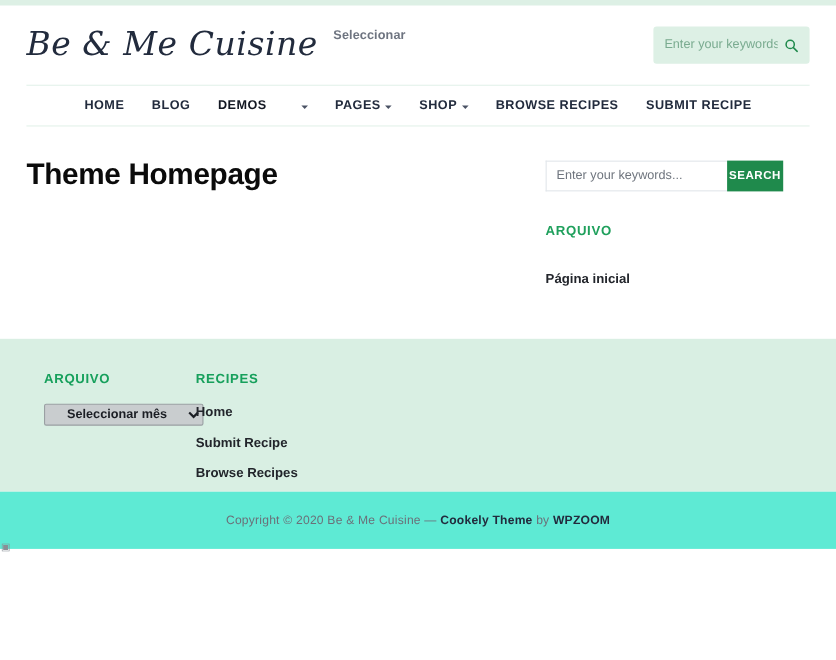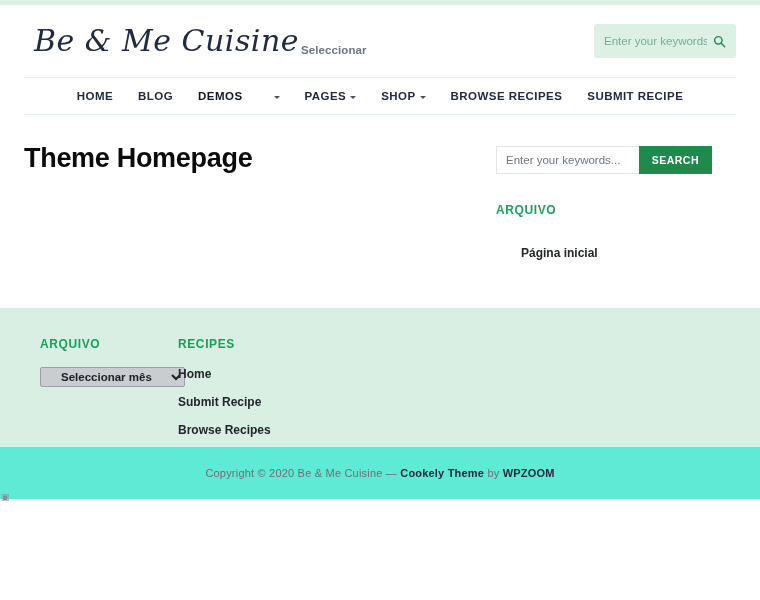--- a/index.html
+++ b/index.html
@@ -26,23 +26,22 @@
   
   .site-header {
     height: 72px;
     padding: 0 24px;
     display: flex;
     align-items: center;
     box-sizing: border-box;
   }
   .brand-block {
     display: flex;
-    align-items: flex-end;
-    gap: 2px;
-    margin-left: 10px;
+    align-items: flex-start;
+    gap: 14px;
   }
   .site-title {
     font-family: "DejaVu Serif", serif;
     font-style: italic;
     font-size: 30px;
     line-height: 1;
     letter-spacing: 0.5px;
     color: #222b3d;
     white-space: nowrap;
   }
@@ -163,41 +162,40 @@
   .sb-search-input::placeholder { color: #6f757e; opacity: 1; }
   .sb-search-btn {
     border: 0;
     background: #1f8a4c;
     color: #ffffff;
     font-family: "Liberation Sans", sans-serif;
     font-size: 10.5px;
     font-weight: bold;
     letter-spacing: 0.5px;
     text-transform: uppercase;
-    padding: 0 13px;
+    padding: 0 2px;
     cursor: pointer;
   }
   .widget { margin-top: 29px; }
   .widget-title {
     font-size: 12px;
     font-weight: bold;
     letter-spacing: 0.6px;
     text-transform: uppercase;
     color: #1fa05c;
     margin: 0;
   }
   .widget-link {
     display: block;
     margin-top: 14px;
     font-size: 12px;
     font-weight: bold;
     color: #22252b;
     text-decoration: none;
     cursor: pointer;
-    margin-left: 25px;
   }
 
   
   .footer-widgets {
     position: absolute;
     top: 308px;
     left: 0;
     width: 760px;
     height: 139px;
     background: #d9efe3;

